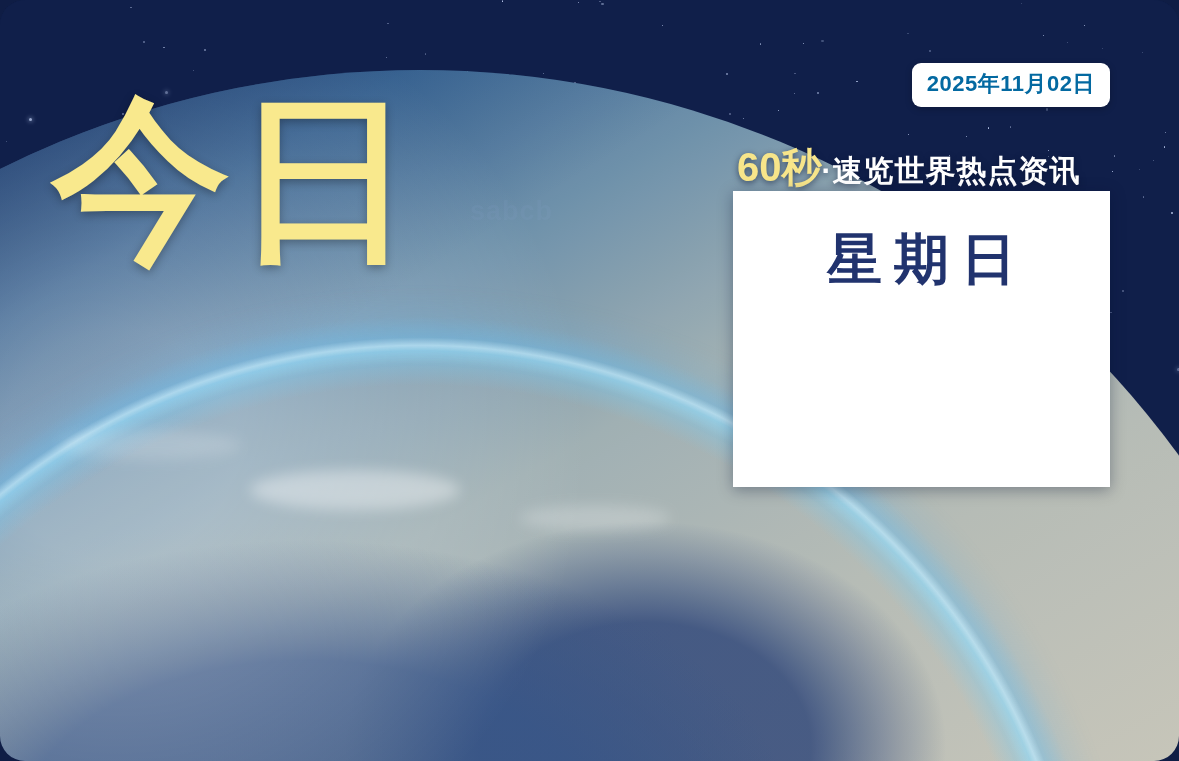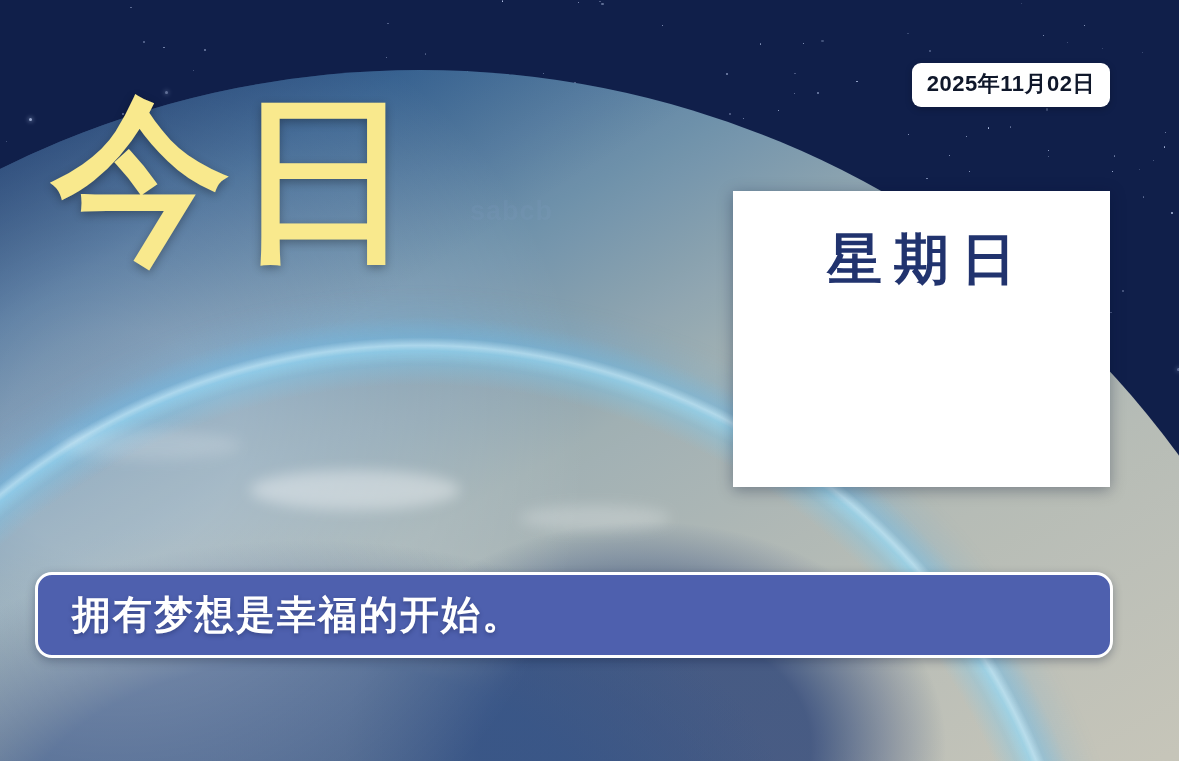--- a/index.html
+++ b/index.html
@@ -4,20 +4,21 @@
 <style>
   * { margin:0; padding:0; box-sizing:border-box; }
   html,body { width:1179px; height:761px; overflow:hidden; background:#0f1d45; }
   body { font-family:"Liberation Sans","DejaVu Sans",sans-serif; }
 
   #poster{
     position:relative;
     width:1179px; height:761px;
     overflow:hidden;
     background:#10214d;
+    border-radius:25px;
   }
 
   
   .space{
     position:absolute; inset:0;
     background:
       radial-gradient(ellipse 70% 50% at 18% 6%,  #1b2f63 0%, rgba(27,47,99,0) 62%),
       radial-gradient(ellipse 90% 70% at 92% 10%, #15275a 0%, rgba(21,39,90,0) 60%),
       linear-gradient(165deg,#0e1d47 0%,#132category 0%,#14265a 48%,#101f4a 100%);
     background-color:#101f4a;
@@ -135,21 +136,21 @@
     margin-left:-12px;
     text-shadow:0 3px 12px rgba(12,24,60,.45);
   }
 
   
   .date-pill{
     position:absolute; right:69px; top:63px;
     background:#ffffff;
     border-radius:9px;
     padding:6px 15px 8px;
-    color:#0f172a;
+    color:#0369a1;
     font-size:22px;
     font-weight:700;
     letter-spacing:.5px;
     box-shadow:0 2px 7px rgba(0,0,0,.22);
     white-space:nowrap;
   }
 
   
   .tagline{
     position:absolute; left:737px; top:140px;
@@ -400,22 +401,22 @@
   <div class="cloudwisp" style="left:60px;top:430px;width:180px;height:30px;opacity:.45;"></div>
 
   <div class="watermark">sabcb</div>
 
   <div class="headline">
     <div class="hl-line hl-today">今日</div>
   </div>
 
   <div class="date-pill">2025年11月02日</div>
 
+  <div class="tagline">
+    <span class="tag-60">60秒</span><span class="tag-rest">·速览世界热点资讯</span>
+  </div>
 
   <div class="card">
     <div class="card-weekday">星期日</div>
   </div>
 
-  <div class="quote">
-    <span class="quote-text">拥有梦想是幸福的开始。</span>
-  </div>
 
 </div>
 
 </body></html>

